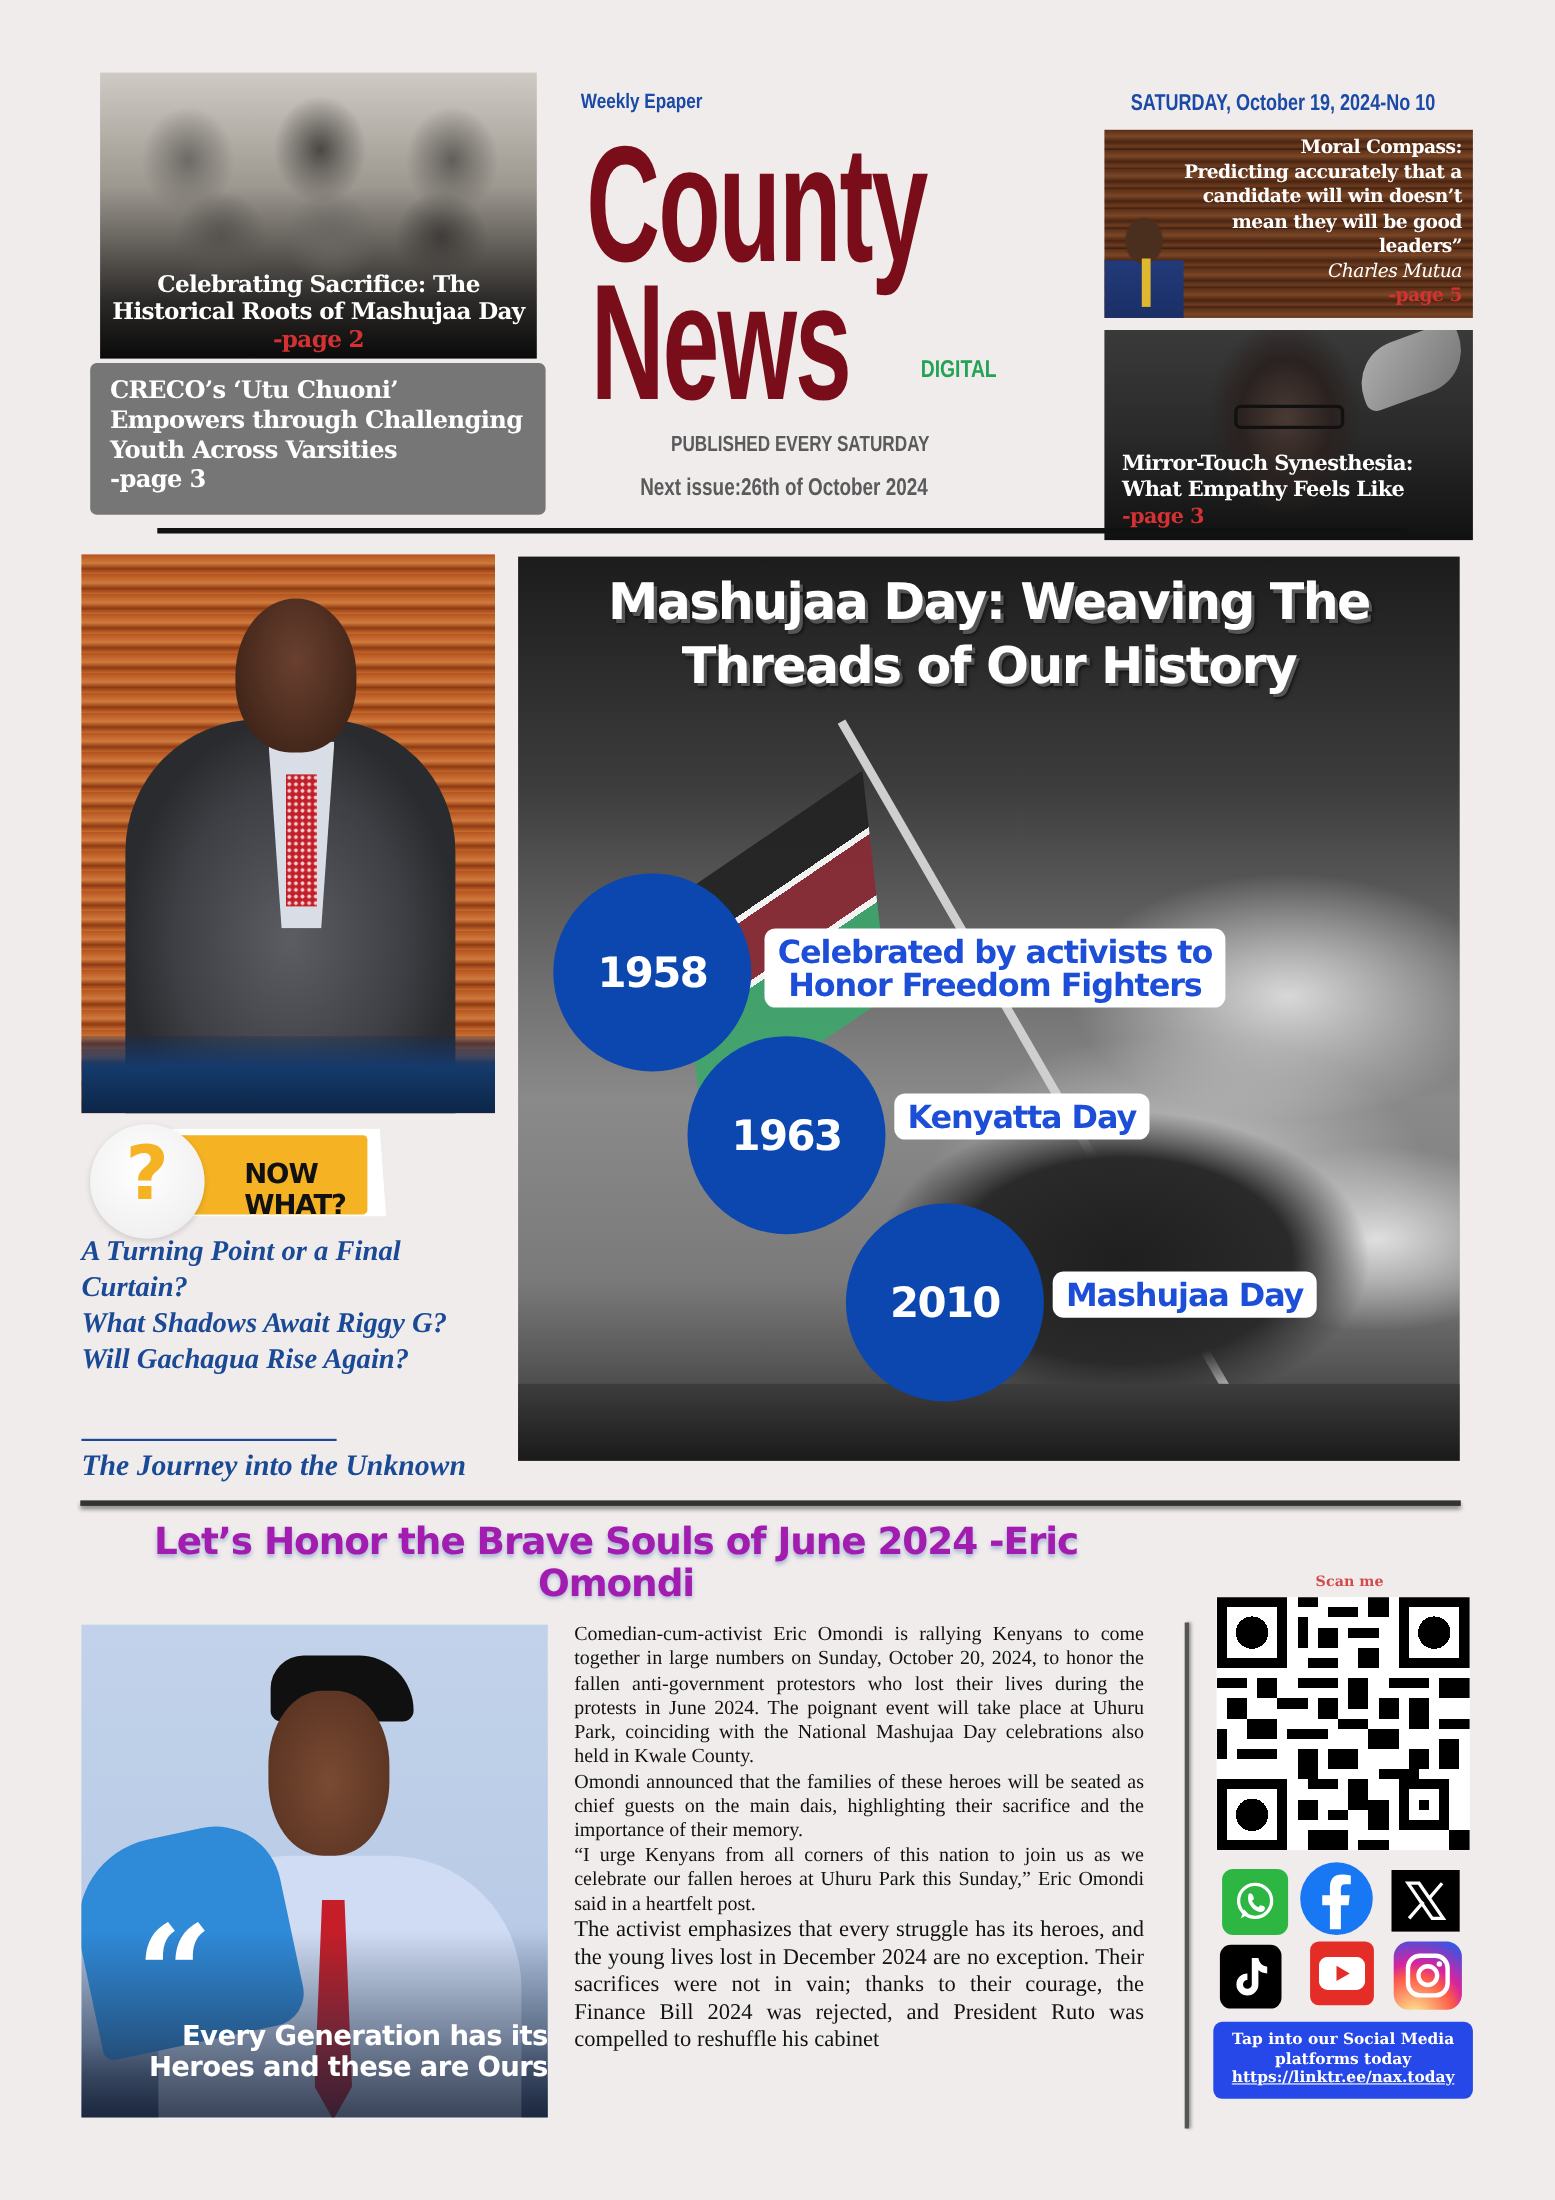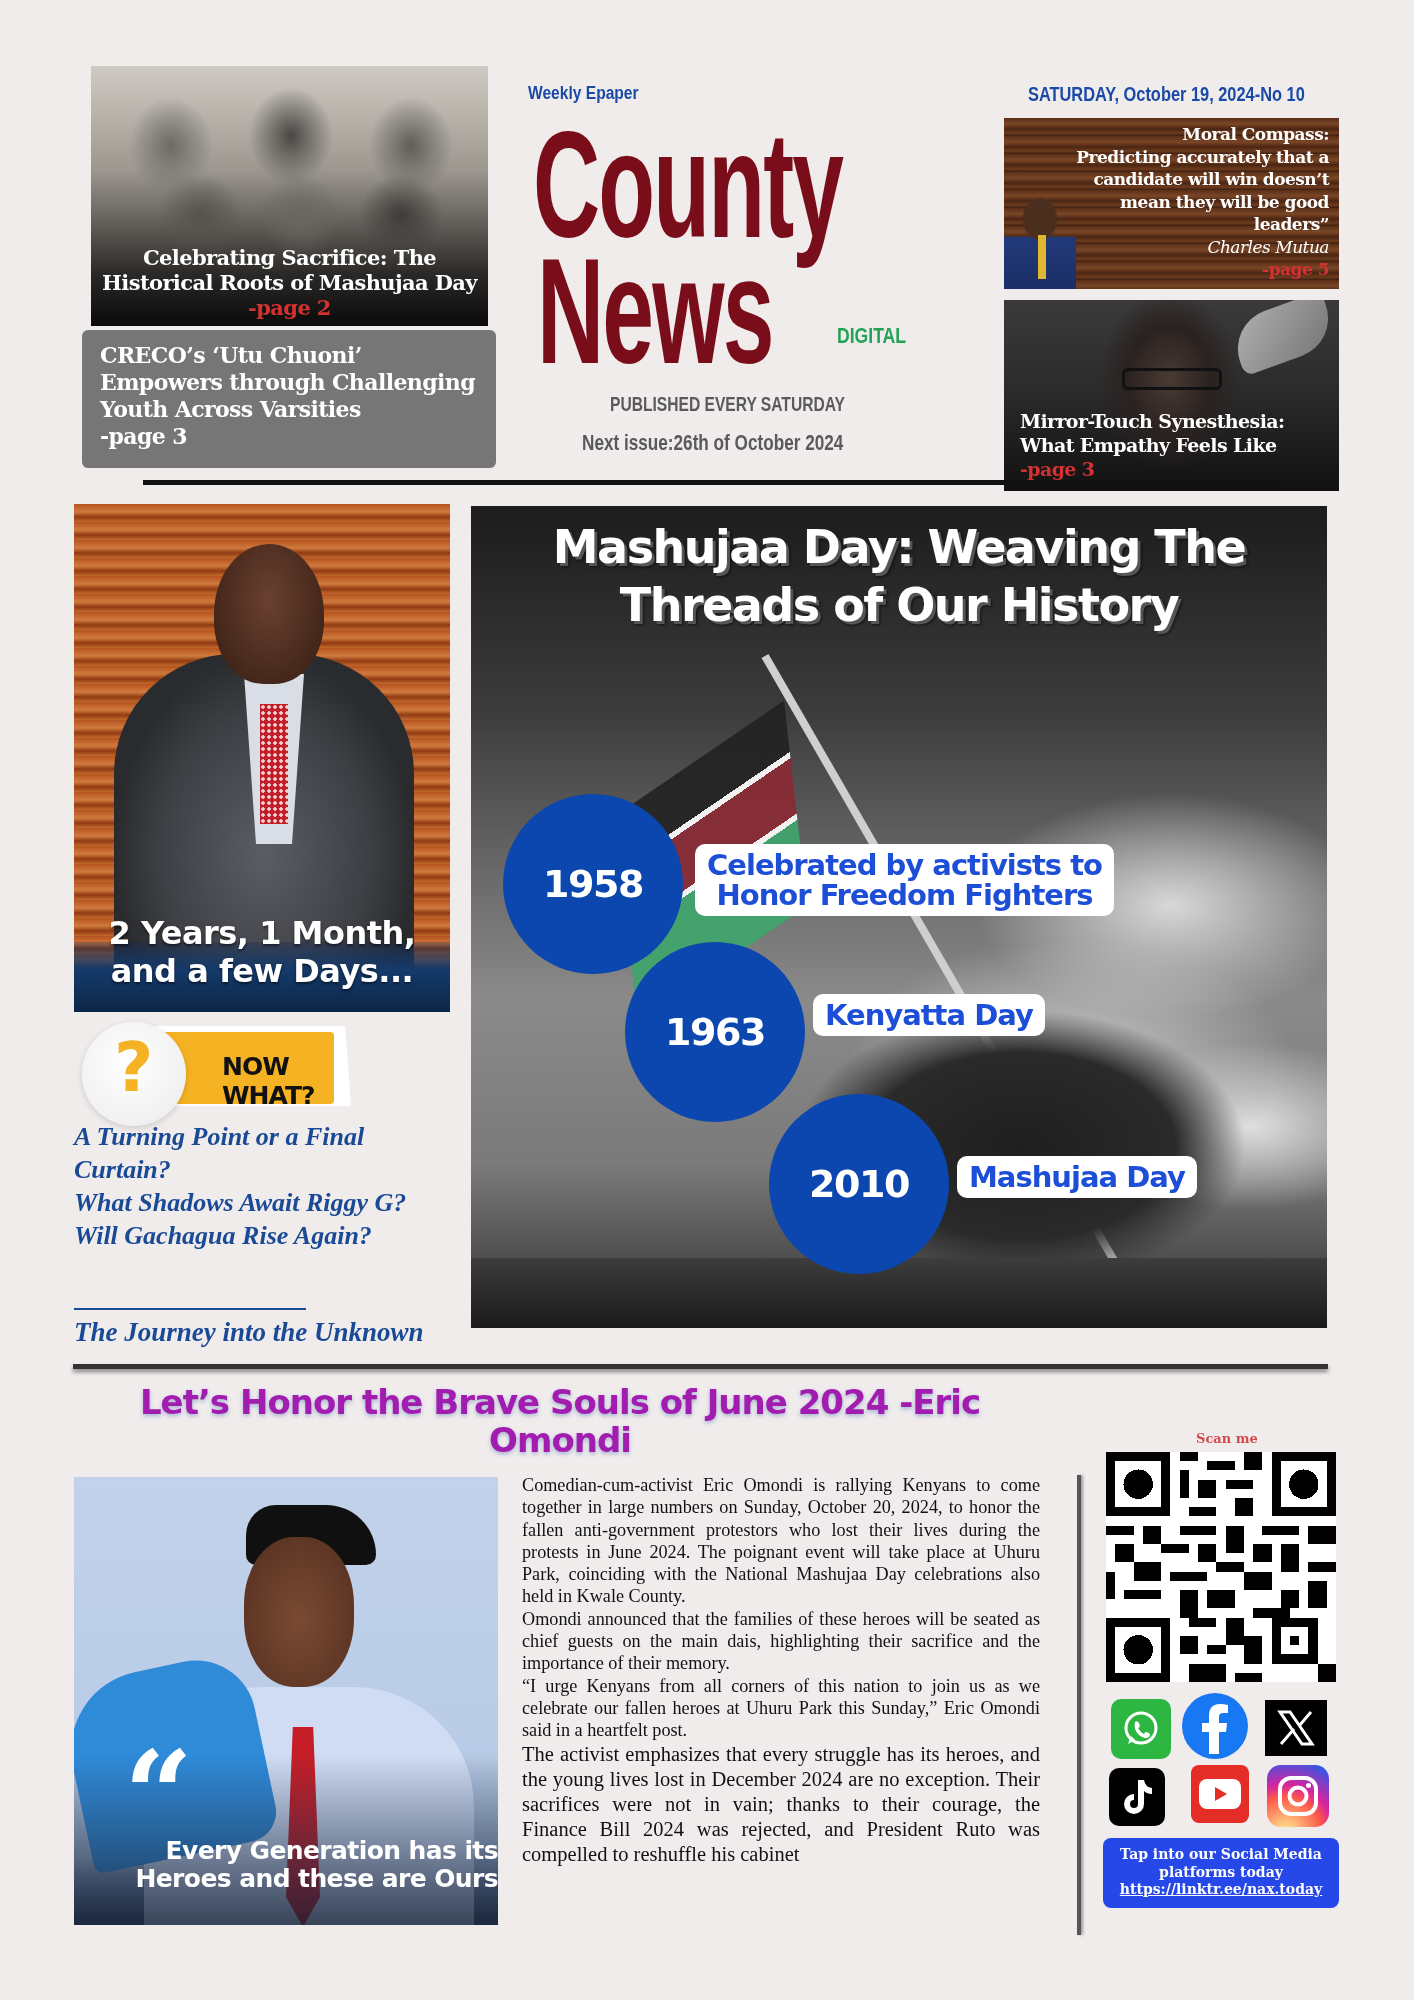--- a/index.html
+++ b/index.html
@@ -350,24 +350,20 @@
 </div>
 
 <div id="divider-top" class="abs"></div>
 
 <div id="gachagua-card" class="abs">
   <div class="suit"></div>
   <div class="shirt"></div>
   <div class="tie"></div>
   <div class="head"></div>
   <div class="band"></div>
-  <div class="caption">
-    <div>2 Years, 1 Month,</div>
-    <div>and a few Days...</div>
-  </div>
 </div>
 
 <div id="now-what" class="abs">
   <div class="plate"></div>
   <div class="bar"></div>
   <div class="circle"></div>
   <div class="qmark">?</div>
   <div class="label">NOW WHAT?</div>
 </div>
 

